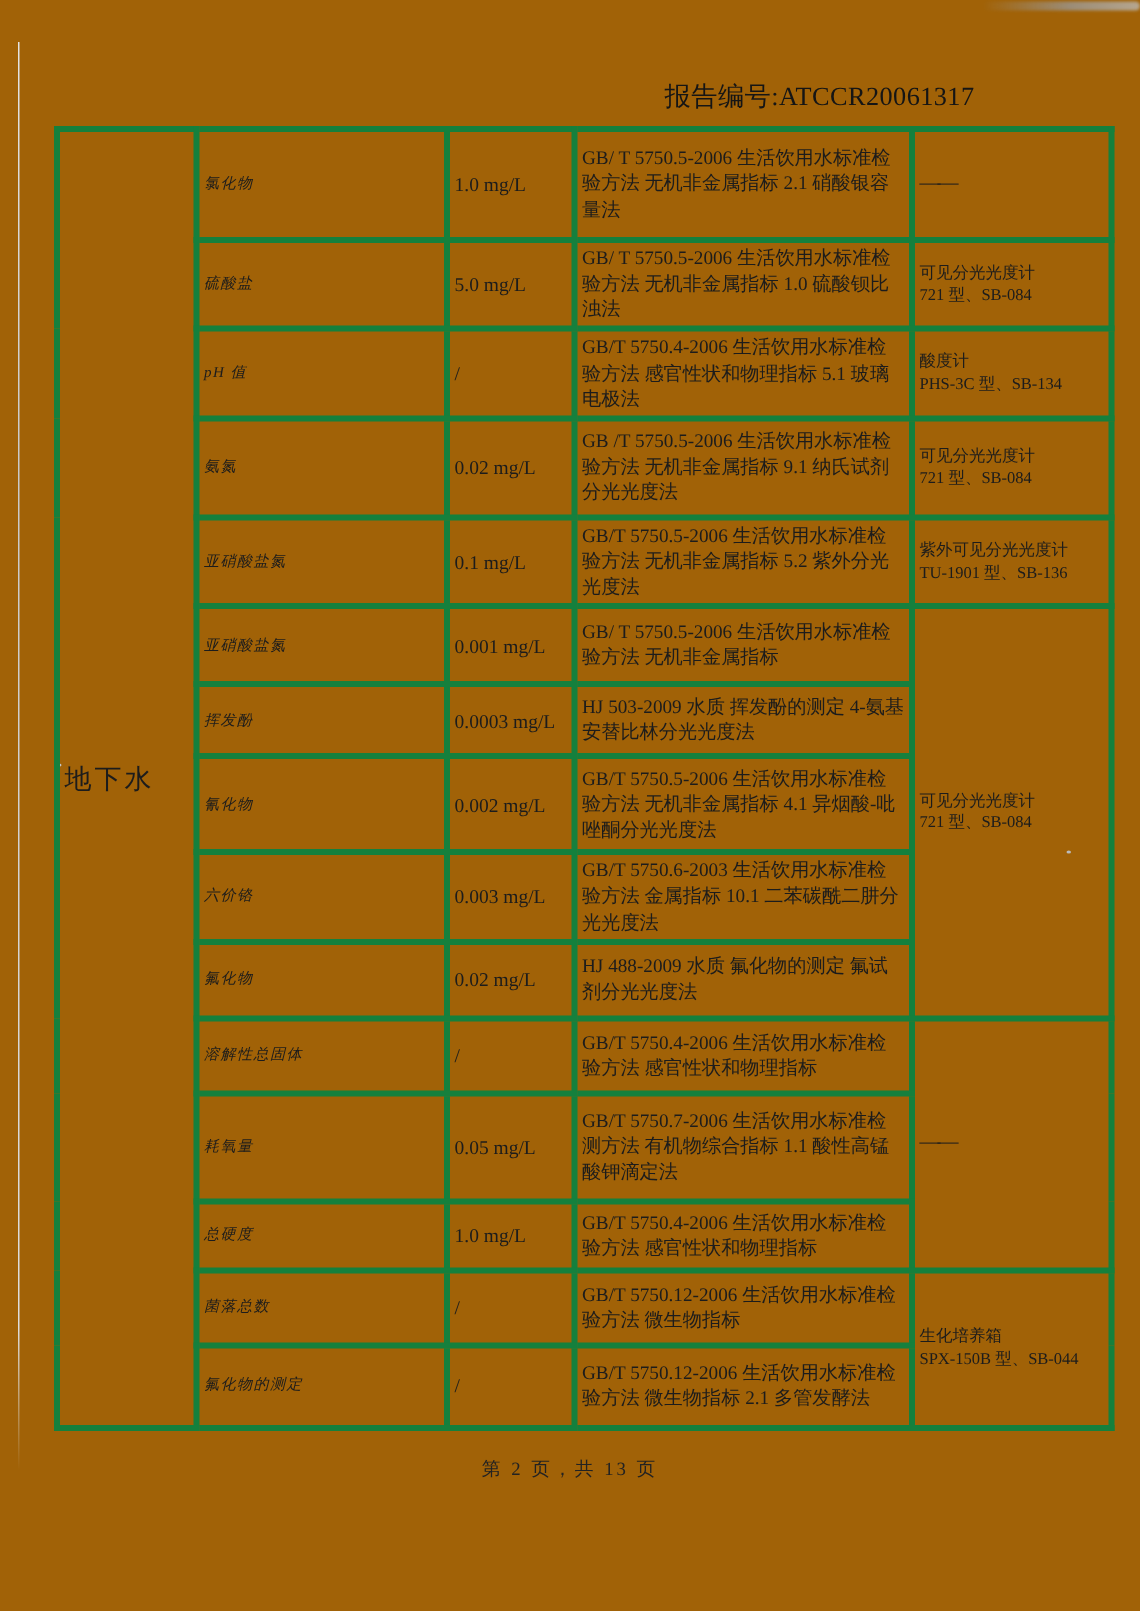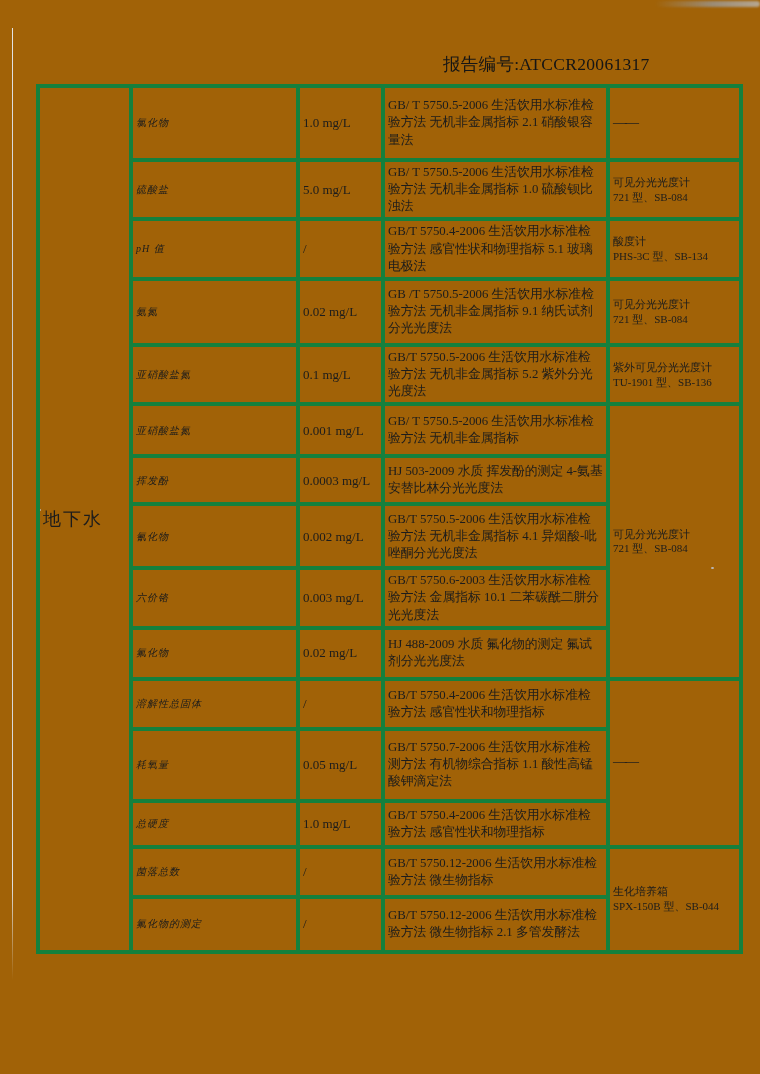--- a/index.html
+++ b/index.html
@@ -155,14 +155,15 @@
 SPX-150B 型、SB-044</td>
         </tr>
         <tr style="height: 55px;">
           <td class="param">氟化物的测定</td>
           <td class="limit">/</td>
           <td class="method">GB/T 5750.12-2006 生活饮用水标准检验方法 微生物指标 2.1 多管发酵法</td>
         </tr>
       </tbody>
   </table>
 
+  <div class="footer">第 2 页，共 13 页</div>
 
 </div>
 
 </body></html>

